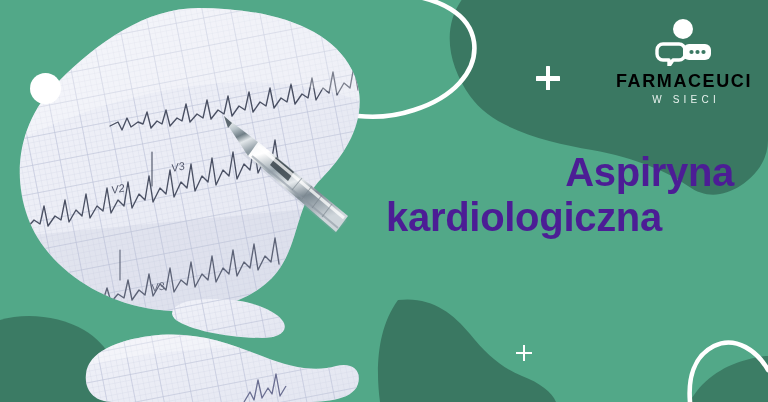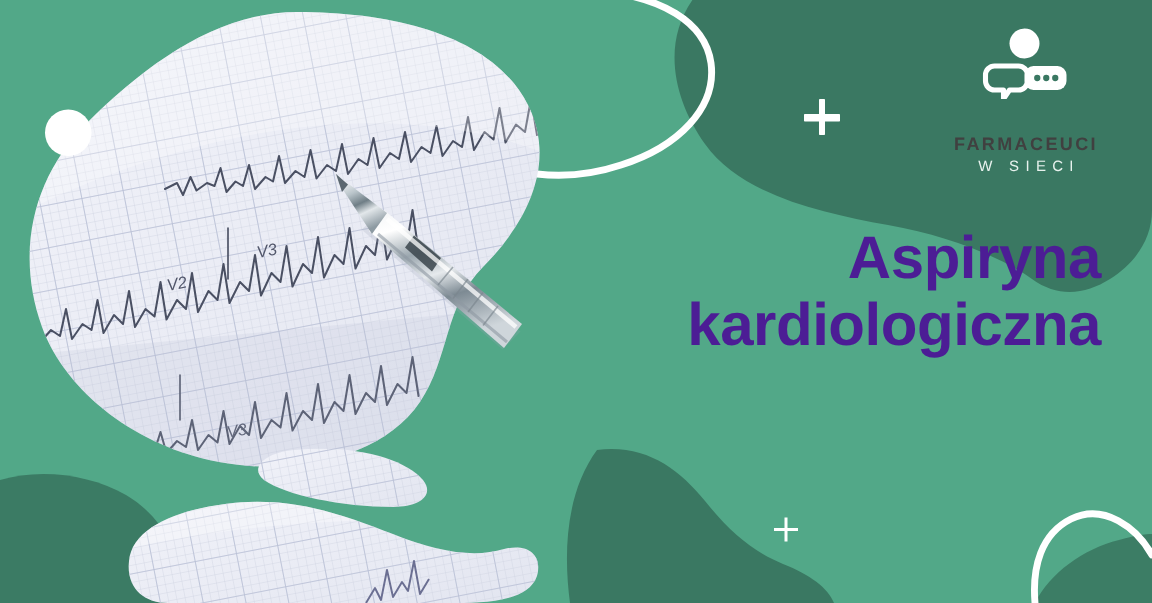--- a/index.html
+++ b/index.html
@@ -34,41 +34,41 @@
   .dot{position:absolute;border-radius:50%;background:#ffffff;}
   #white-dot{left:30px;top:73px;width:31px;height:31px;}
 
   
   #logo{
     position:absolute;left:614px;top:18px;width:140px;
     display:flex;flex-direction:column;align-items:center;
   }
   #logo .mark{width:62px;height:48px;}
   #logo .brand{
-    color:#404040;font-weight:bold;font-size:12px;
-    letter-spacing:1.6px;margin-top:24px;line-height:1;
+    color:#000000;font-weight:bold;font-size:18px;
+    letter-spacing:1.6px;margin-top:6px;line-height:1;
     white-space:nowrap;
   }
   #logo .sub{
     color:#e8f2ee;font-size:10px;letter-spacing:4.2px;
     margin-top:5px;line-height:1;white-space:nowrap;
     padding-left:4px;
   }
 
   
   #copy{
     position:absolute;right:34px;top:150px;
     width:420px;text-align:right;
   }
   #copy .title{
     color:#4c1d95;font-weight:bold;font-size:40px;
     line-height:1.13;letter-spacing:-0.3px;
     margin:0;
   }
-  #copy .title .l2{display:block;}
+  #copy .title .l2{display:block;text-align:center;}
   #copy .sub{
     color:#ffffff;font-size:21px;line-height:1.32;
     margin-top:14px;font-weight:normal;letter-spacing:-0.1px;
   }
   #copy .sub .l2{display:block;}
 </style>
 </head>
 <body>
 
 <div id="banner">

